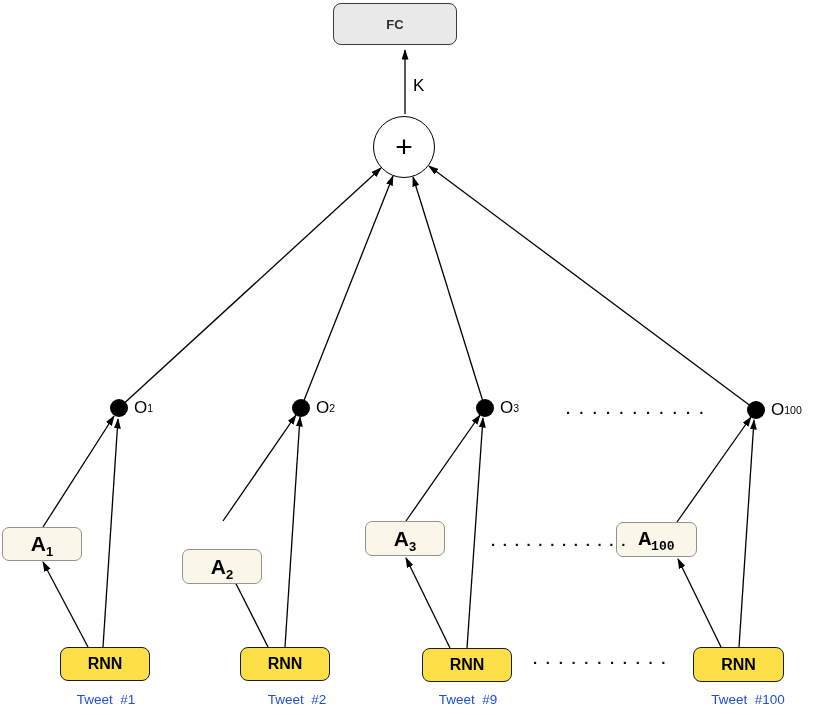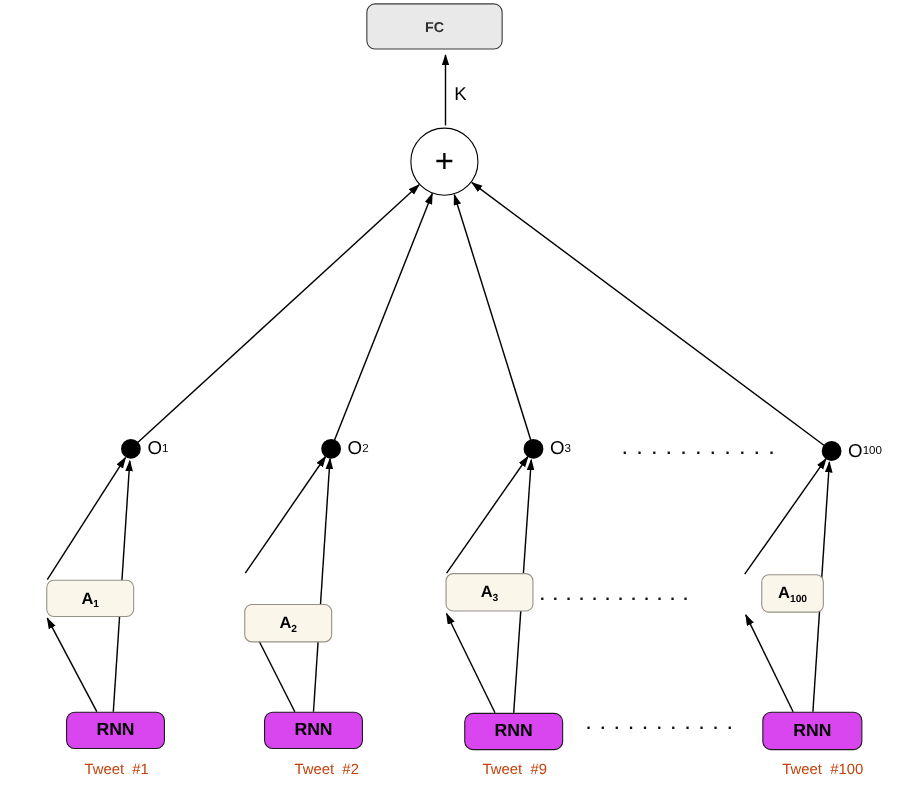--- a/index.html
+++ b/index.html
@@ -49,25 +49,24 @@
   .k-label {
     position: absolute;
     left: 413px; top: 76px;
     font-size: 17px;
     font-weight: normal;
   }
   .a-box {
     background: #faf6ea;
     border: 1.5px solid #979289;
     border-radius: 7px;
-    font-size: 15px;
-    margin-left: 40px;
+    font-size: 21px;
   }
   .rnn-box {
-    background: #d946ef;
+    background: #fde047;
     border: 1.5px solid #1c1c1c;
     border-radius: 8px;
     font-size: 16px;
   }
   .o-dot {
     position: absolute;
     width: 18px; height: 18px;
     background: #000;
     border-radius: 50%;
   }
@@ -83,21 +82,21 @@
     font-size: 0.62em;
     font-weight: inherit;
     line-height: 0;
     vertical-align: -0.35em;
   }
   .tweet-label {
     position: absolute;
     transform: translateX(-50%);
     font-size: 13.5px;
     white-space: pre;
-    color: #c2410c;
+    color: #1d4ed8;
   }
   .dots-row {
     position: absolute;
     font-size: 15px;
     font-weight: bold;
     letter-spacing: 0;
     white-space: pre;
     color: #111;
     line-height: 22px;
   }
@@ -175,21 +174,21 @@
 
   <div class="box a-box" style="left:2px; top:527px; width:80px; height:34px;">
     <span><span>A</span><sub class="small">1</sub></span>
   </div>
   <div class="box a-box" style="left:182px; top:549px; width:80px; height:35px;">
     <span><span>A</span><sub class="small">2</sub></span>
   </div>
   <div class="box a-box" style="left:365px; top:521px; width:80px; height:35px;">
     <span><span>A</span><sub class="small">3</sub></span>
   </div>
-  <div class="box a-box" style="left:652px; top:522px; width:57px; height:35px;">
+  <div class="box a-box" style="left:616px; top:522px; width:81px; height:35px;font-family:Liberation Mono, monospace;">
     <span><span>A</span><sub class="small">100</sub></span>
   </div>
 
   <div class="box rnn-box" style="left:60px; top:647px; width:90px; height:34px;">
     <span>RNN</span>
   </div>
   <div class="box rnn-box" style="left:240px; top:647px; width:90px; height:34px;">
     <span>RNN</span>
   </div>
   <div class="box rnn-box" style="left:422px; top:648px; width:90px; height:34px;">

